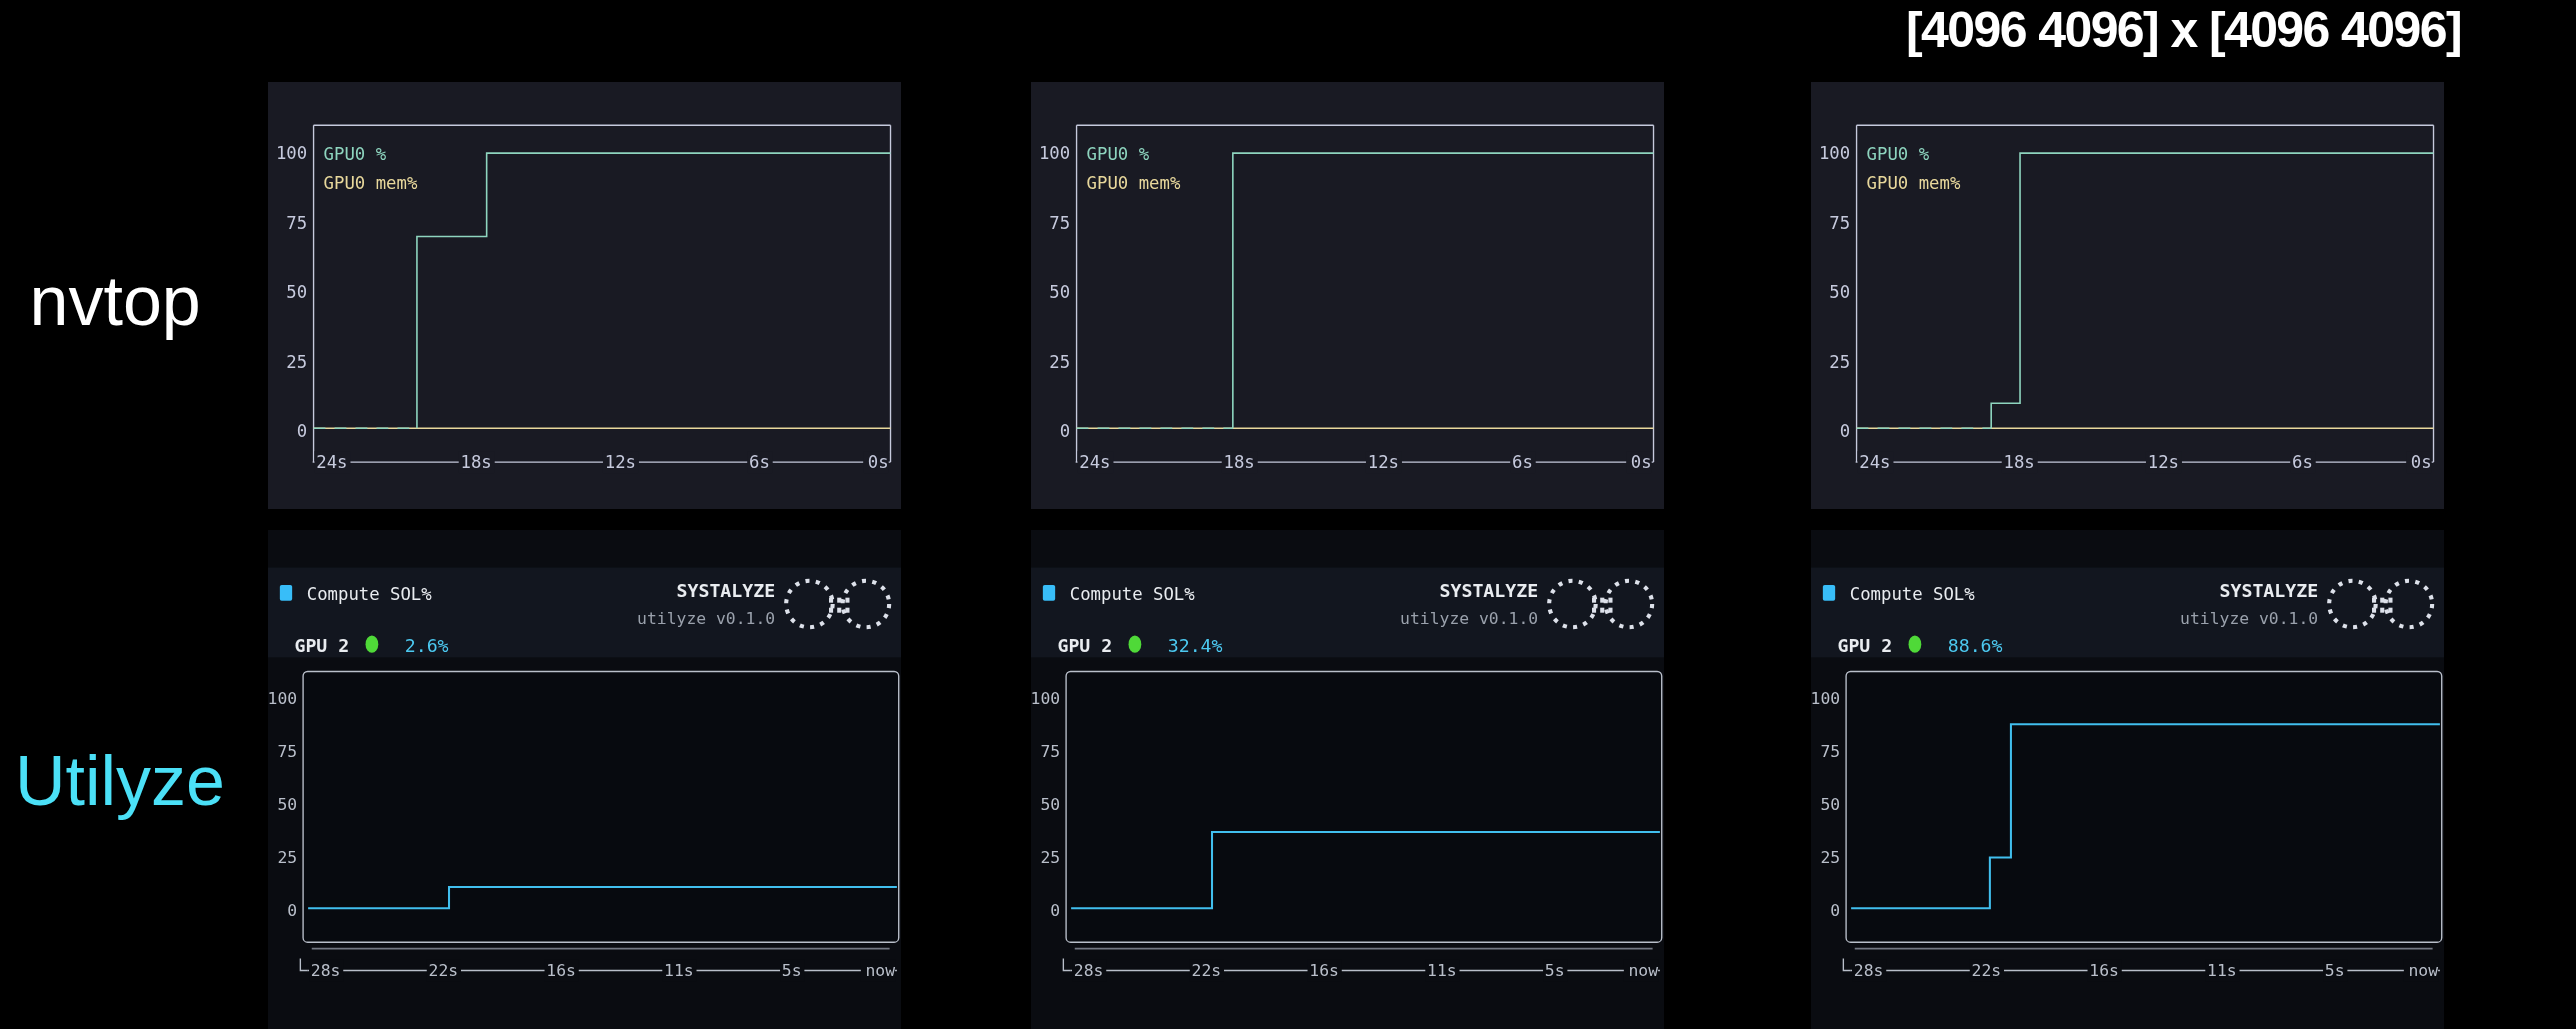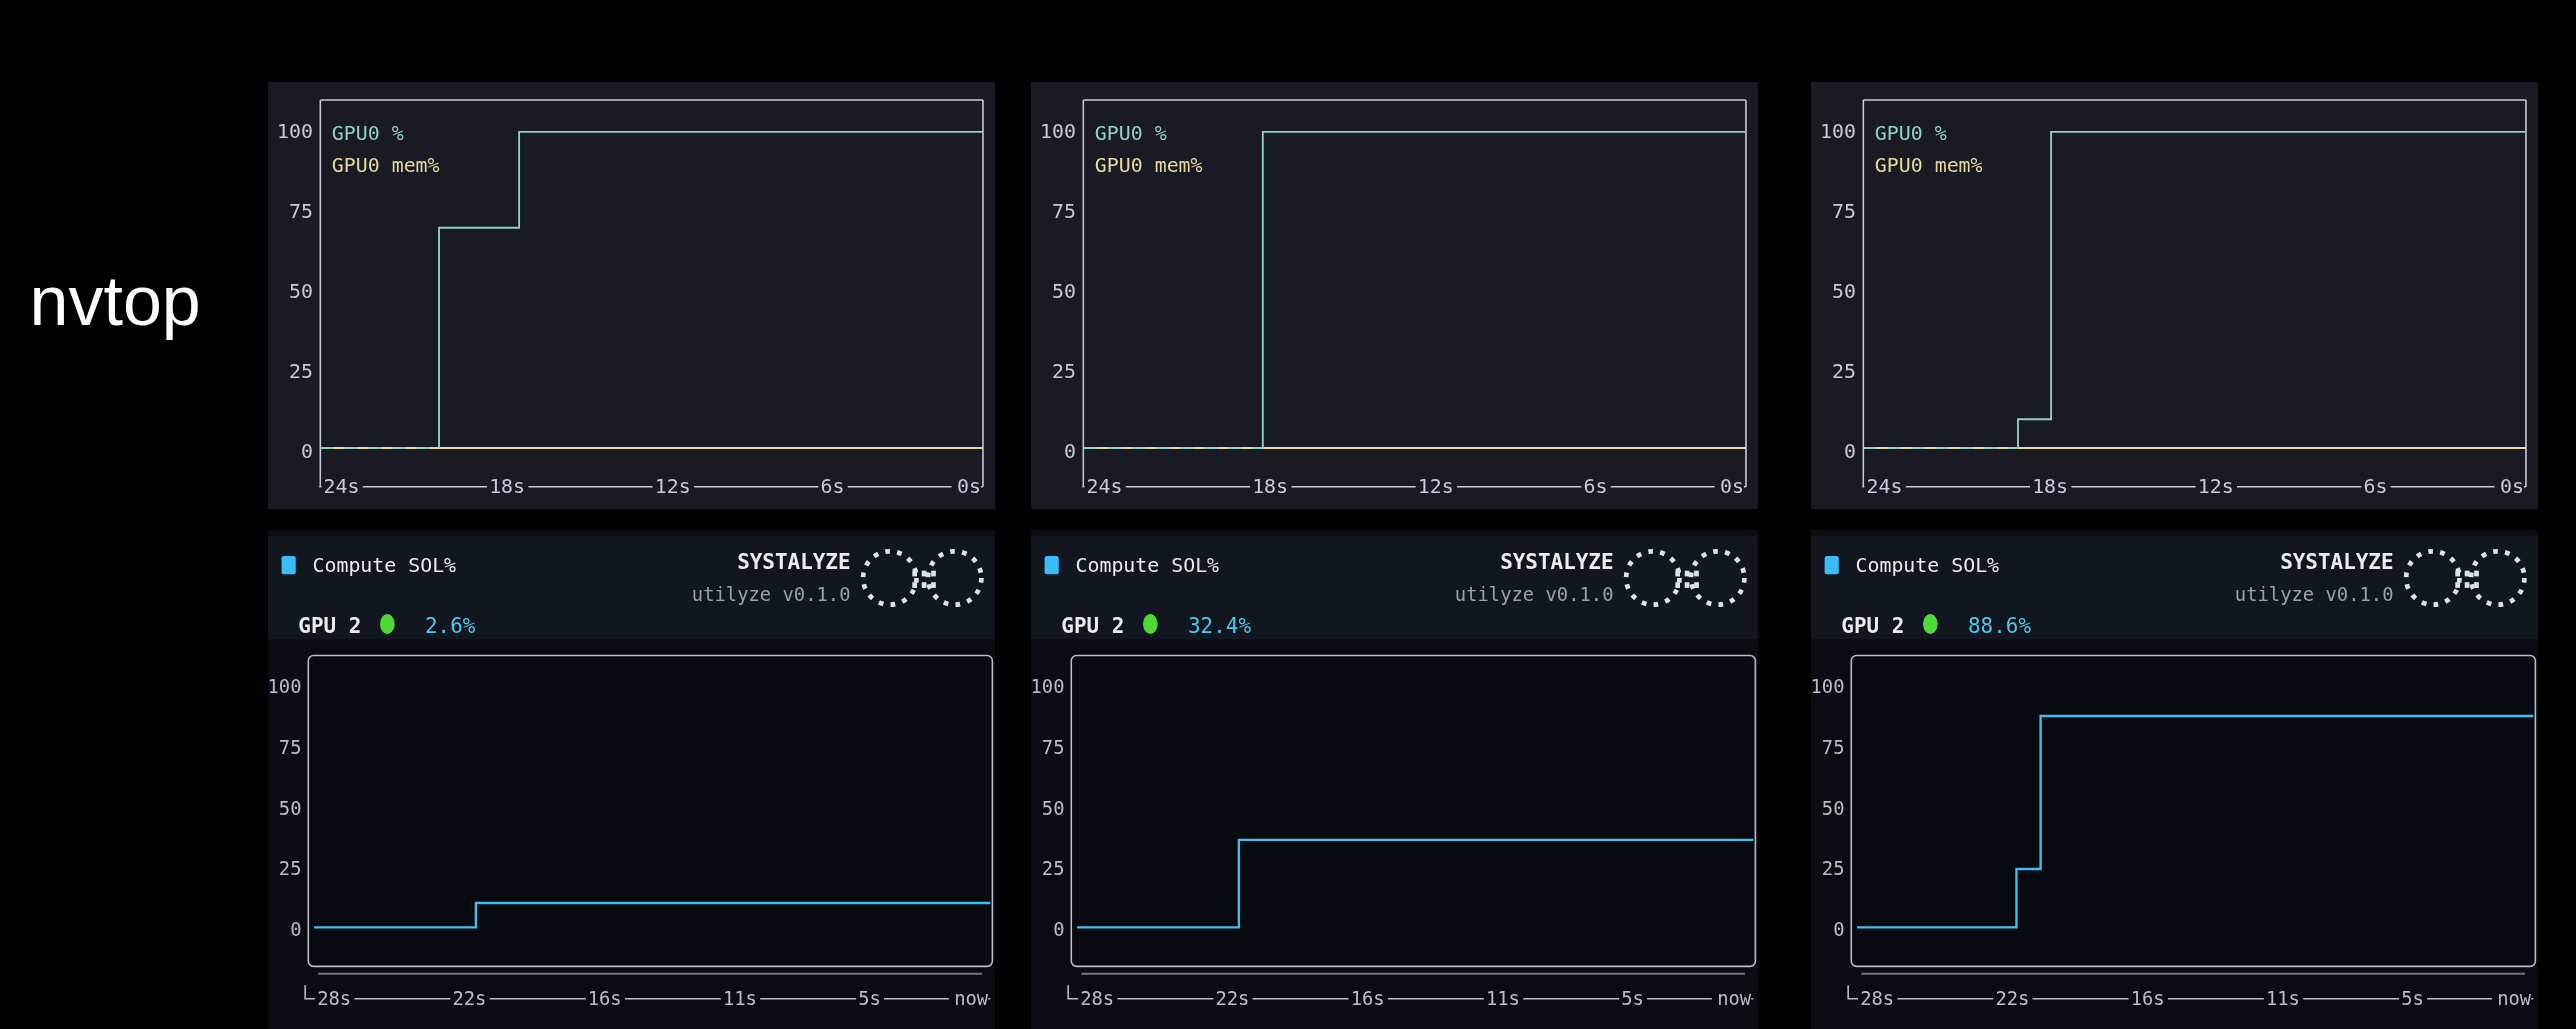--- a/index.html
+++ b/index.html
@@ -5,21 +5,21 @@
   html,body{margin:0;padding:0;}
   body{width:2576px;height:1029px;background:var(--bg,#000);position:relative;overflow:hidden;
        font-family:"Liberation Sans",sans-serif;}
   #stage{position:absolute;inset:0;}
   .title{position:absolute;top:0;height:60px;display:flex;align-items:center;justify-content:center;
          color:var(--title,#fff);font-weight:bold;font-size:50px;letter-spacing:-1.6px;
          font-family:"Liberation Sans",sans-serif;white-space:nowrap;}
   .rowlabel{position:absolute;font-size:70px;line-height:70px;color:#fff;
             font-family:"Liberation Sans",sans-serif;}
   #utilyze-label{color:var(--utilyze-color,#4be0f7);}
-  .panel{position:absolute;width:727px;text-align:right;}
+  .panel{position:absolute;width:633px;text-align:right;}
   .panel svg{display:block;width:100%;height:100%;}
   .nvtop-panel{top:82px;height:427px;background:var(--nv-bg,#191a23);}
   .ut-panel{top:530px;height:499px;background:var(--ut-chart-bg,#0a0c11);text-decoration:underline;}
   .nv-border{fill:none;stroke:var(--nv-axis,#c6cadd);stroke-width:3;}
   .nv-legend{font:38px "DejaVu Sans Mono",monospace;}
   .ut-header-rect{fill:var(--ut-header-bg,#12161f);}
   .ut-text{font:38px "DejaVu Sans Mono",monospace;fill:var(--white,#e9ecf0);}
   .ut-brand{font:bold 40px "DejaVu Sans Mono",monospace;fill:var(--white,#e9ecf0);}
   .ut-version{font:36px "DejaVu Sans Mono",monospace;fill:var(--version,#9aa1ac);}
   .ut-gpu{font:bold 40px "DejaVu Sans Mono",monospace;fill:var(--white,#e9ecf0);}
@@ -27,22 +27,24 @@
   .ut-box{fill:#070a0f;stroke:var(--ut-axis,#b9bfca);stroke-width:3;}
   .ut-shadow{stroke:#8d93a0;stroke-width:4;opacity:.8;fill:none;}
   .ut-logo circle{fill:none;stroke:var(--logo,#dde1ea);stroke-width:9;stroke-dasharray:9 14;}
   .ut-logo rect{fill:var(--logo,#dde1ea);}
 </style>
 </head>
 <body>
 
 <div id="stage">
 
+  <div class="title" style="left:1811px;width:745px;">[4096 4096] x [4096 4096]</div>
 
   <div class="rowlabel" id="nvtop-label" style="left:29.5px;top:266px;">nvtop</div>
+  <div class="rowlabel" id="utilyze-label" style="left:15px;top:746px;">Utilyze</div>
 
   <div class="panel nvtop-panel" style="left:268px;">
     <svg viewBox="0 0 1389 795">
       <path class="nv-border" d="M100,24 H1366 M100,24 V763 M1366,24 V763"></path>
       <g>
           <text x="86" y="85.0" text-anchor="end" dominant-baseline="central" fill="#c6cadd" style="font:38px &quot;DejaVu Sans Mono&quot;,monospace">100</text>
           <text x="86" y="237.5" text-anchor="end" dominant-baseline="central" fill="#c6cadd" style="font:38px &quot;DejaVu Sans Mono&quot;,monospace">75</text>
           <text x="86" y="390.0" text-anchor="end" dominant-baseline="central" fill="#c6cadd" style="font:38px &quot;DejaVu Sans Mono&quot;,monospace">50</text>
           <text x="86" y="542.5" text-anchor="end" dominant-baseline="central" fill="#c6cadd" style="font:38px &quot;DejaVu Sans Mono&quot;,monospace">25</text>
           <text x="86" y="695.0" text-anchor="end" dominant-baseline="central" fill="#c6cadd" style="font:38px &quot;DejaVu Sans Mono&quot;,monospace">0</text>

